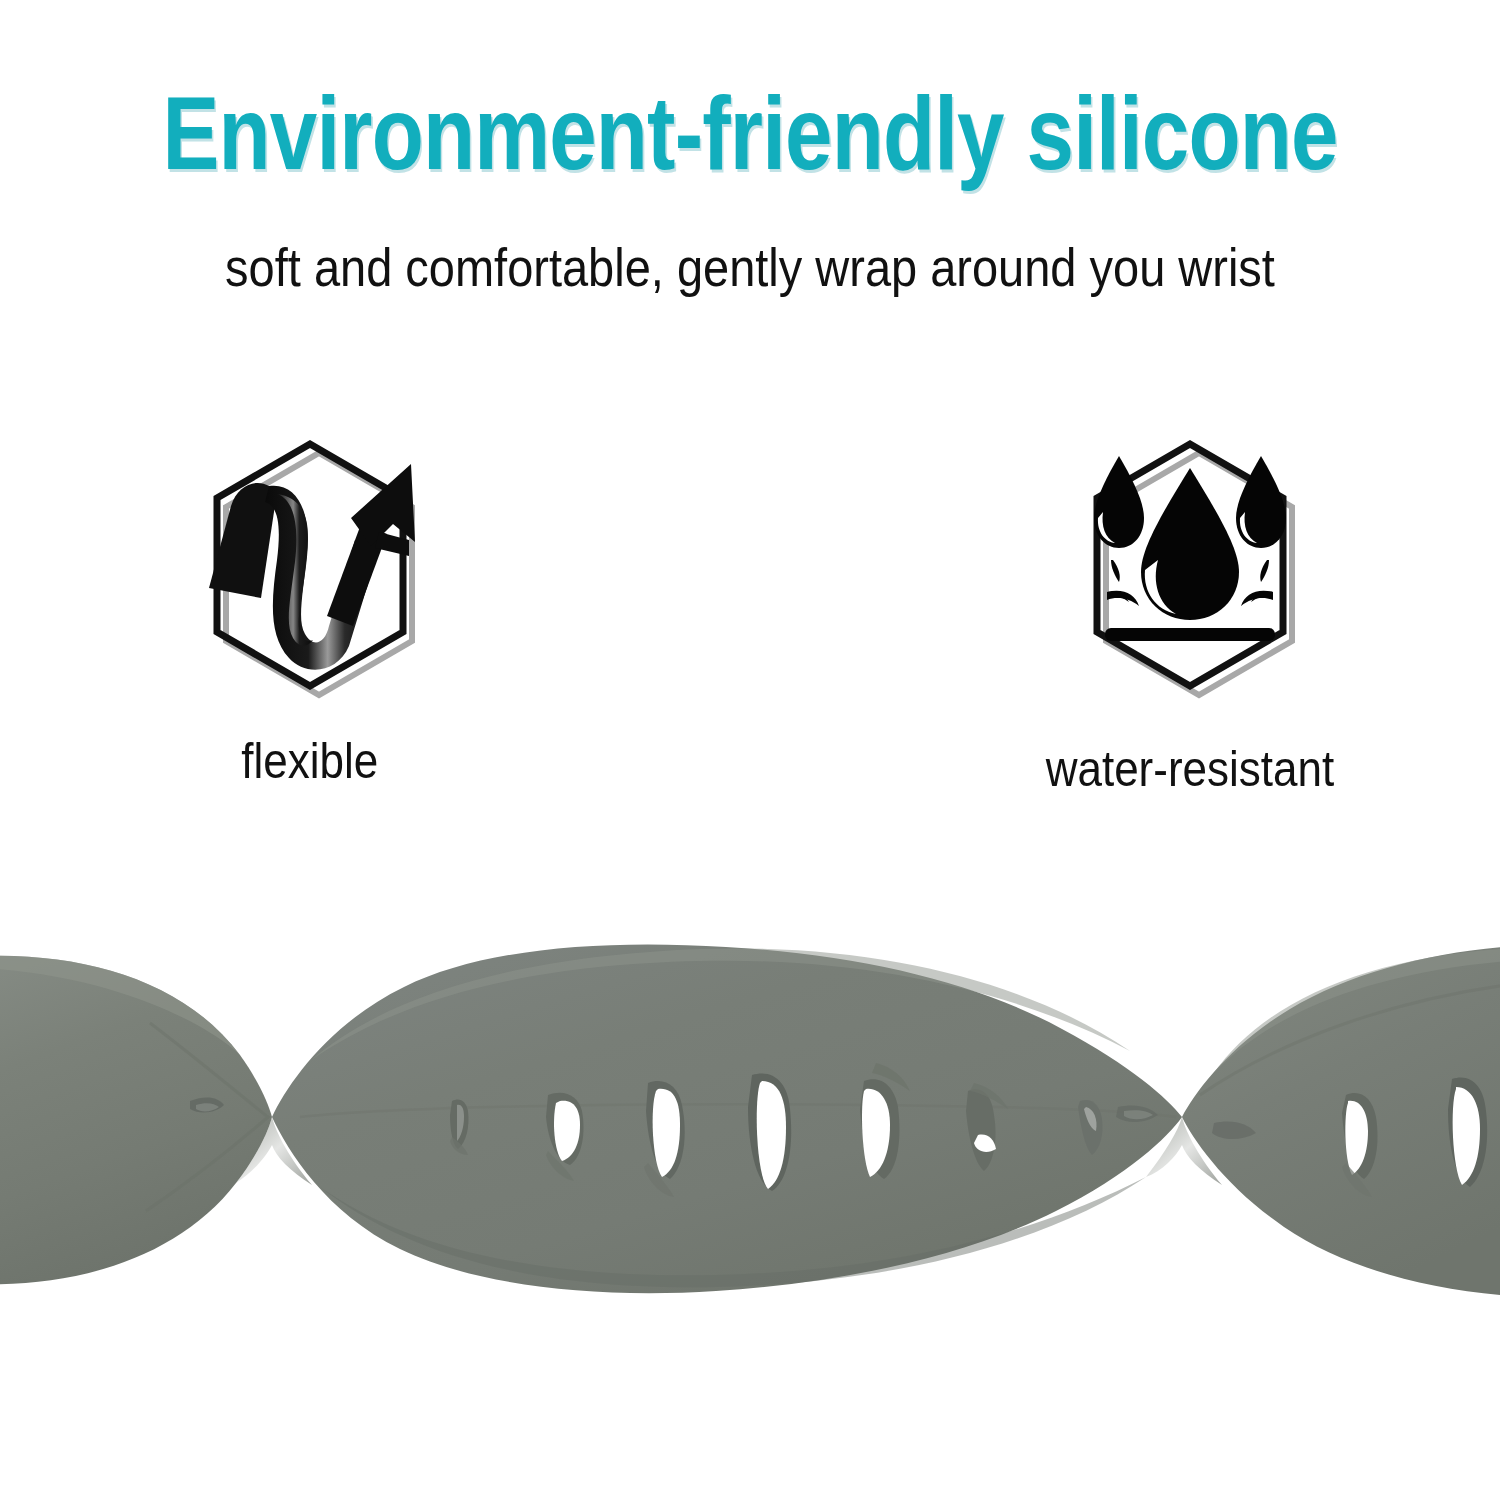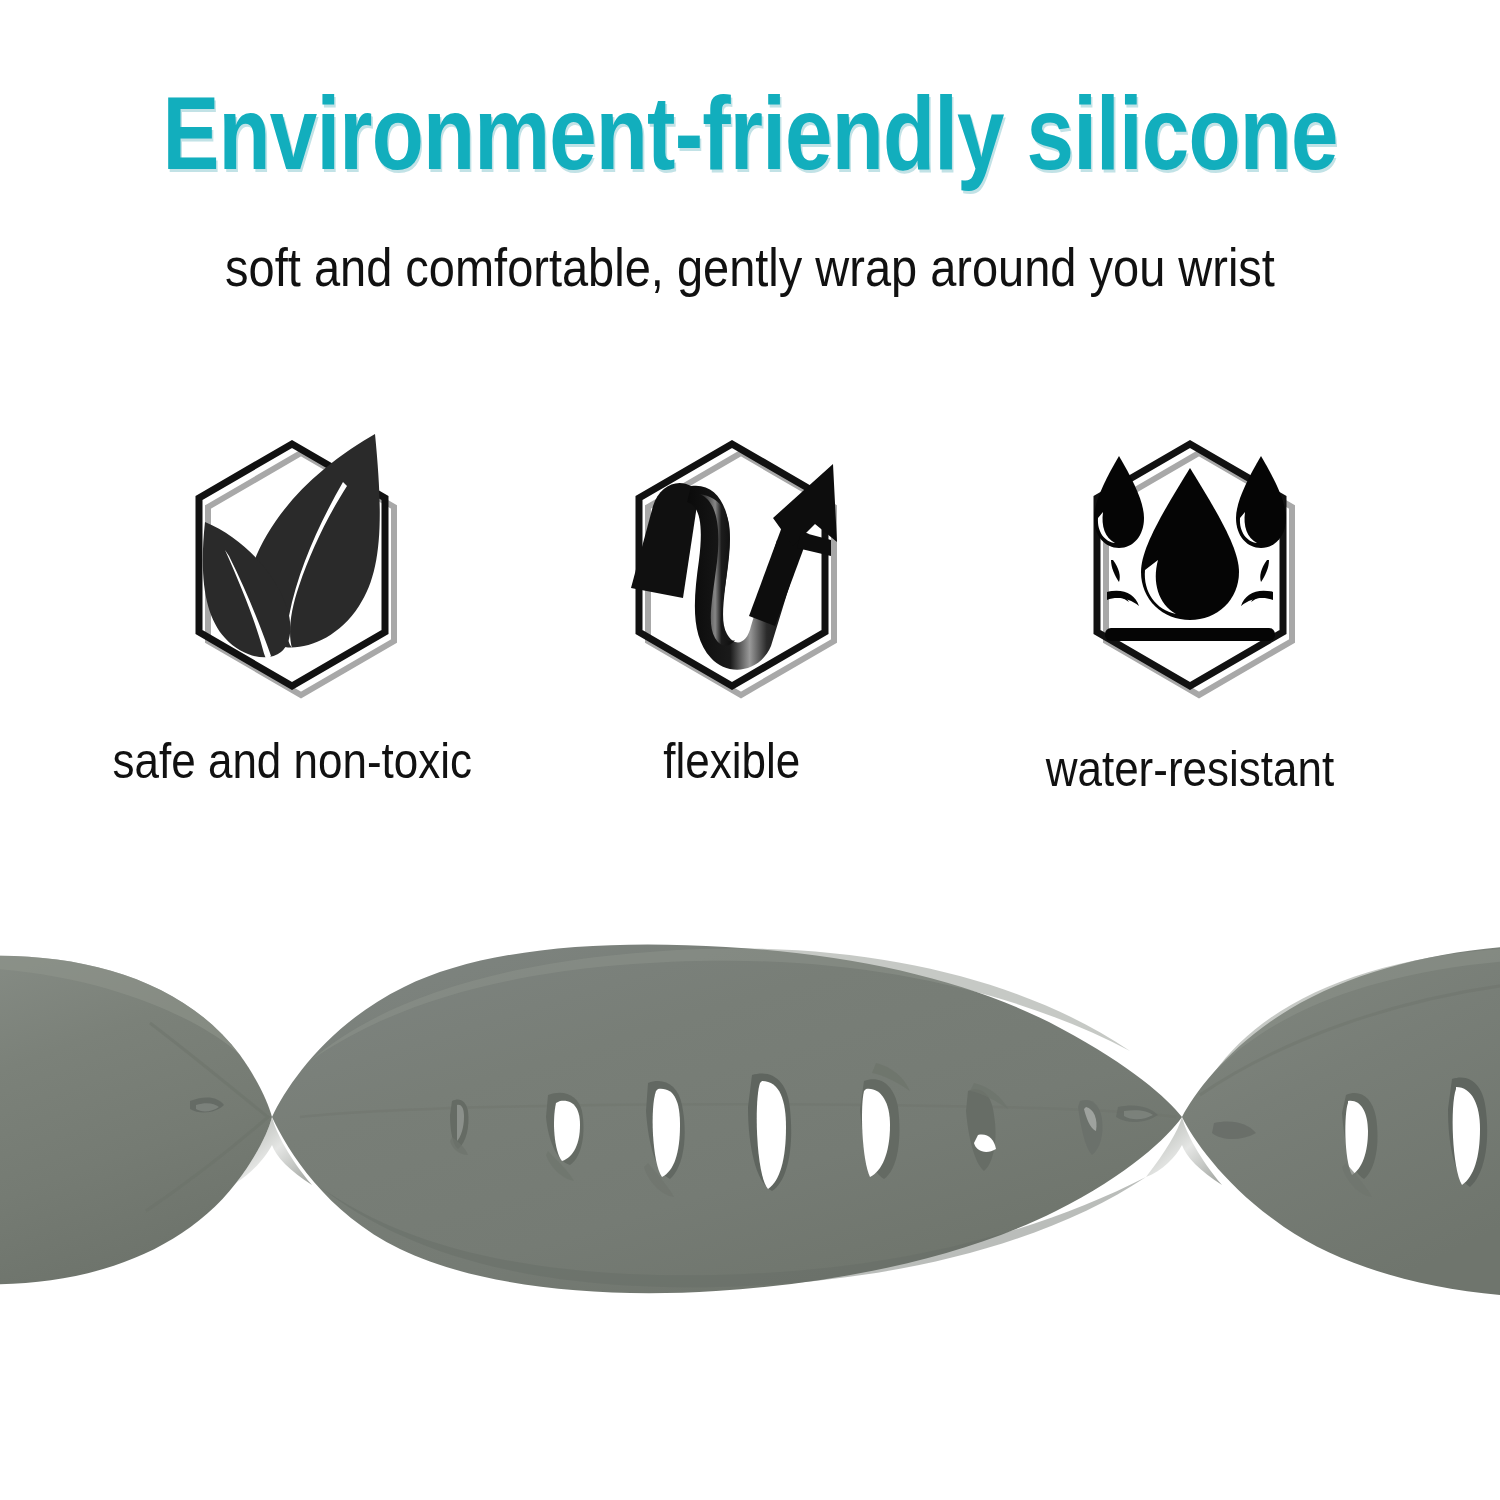--- a/index.html
+++ b/index.html
@@ -114,58 +114,20 @@
 <body>
 
 <div id="page">
 
   <div id="headline">Environment-friendly silicone</div>
 
   <div id="subtitle">soft and comfortable, gently wrap around you wrist</div>
 
   <div id="features">
 
-    <div class="feature" id="feature-1">
-      <div class="feature-icon">
-        <svg viewBox="0 0 290 290" xmlns="http://www.w3.org/2000/svg">
-
-          <polygon points="52,78 145,24 238,78 238,212 145,266 52,212" fill="none" stroke="#A8A8A8" stroke-width="6" transform="translate(9,9)"></polygon>
-
-          <polygon points="52,78 145,24 238,78 238,212 145,266 52,212" fill="none" stroke="#111111" stroke-width="7"></polygon>
-
-          <g>
-
-            <path d="M228,14
-                     C 236,96 236,150 212,186
-                     C 190,220 155,232 132,226
-                     C 112,220 100,198 100,176
-                     C 100,138 132,86 176,50
-                     C 195,34 214,22 228,14 Z" fill="#2A2A2A"></path>
-
-            <path d="M196,62
-                     C 172,104 151,150 142,196
-                     C 139,212 140,222 145,228
-                     C 141,214 143,192 152,166
-                     C 164,130 182,94 200,66 Z" fill="#FFFFFF"></path>
-
-            <path d="M58,102
-                     C 52,158 58,196 78,218
-                     C 96,238 122,242 134,232
-                     C 144,224 146,206 140,188
-                     C 128,152 96,118 58,102 Z" fill="#2A2A2A"></path>
-
-            <path d="M78,130
-                     C 94,166 108,200 116,230
-                     C 119,241 120,240 124,236
-                     C 115,210 100,172 82,136 Z" fill="#FFFFFF"></path>
-          </g>
-        </svg>
-      </div>
-      <div class="feature-label">safe and non-toxic</div>
-    </div>
 
     <div class="feature" id="feature-2">
       <div class="feature-icon">
         <svg viewBox="0 0 290 290" xmlns="http://www.w3.org/2000/svg">
           <defs>
             <linearGradient id="ribbonGrad" x1="0" y1="0" x2="1" y2="0">
               <stop offset="0%" stop-color="#0A0A0A"></stop>
               <stop offset="38%" stop-color="#1A1A1A"></stop>
               <stop offset="55%" stop-color="#9A9A9A"></stop>
               <stop offset="70%" stop-color="#2A2A2A"></stop>

